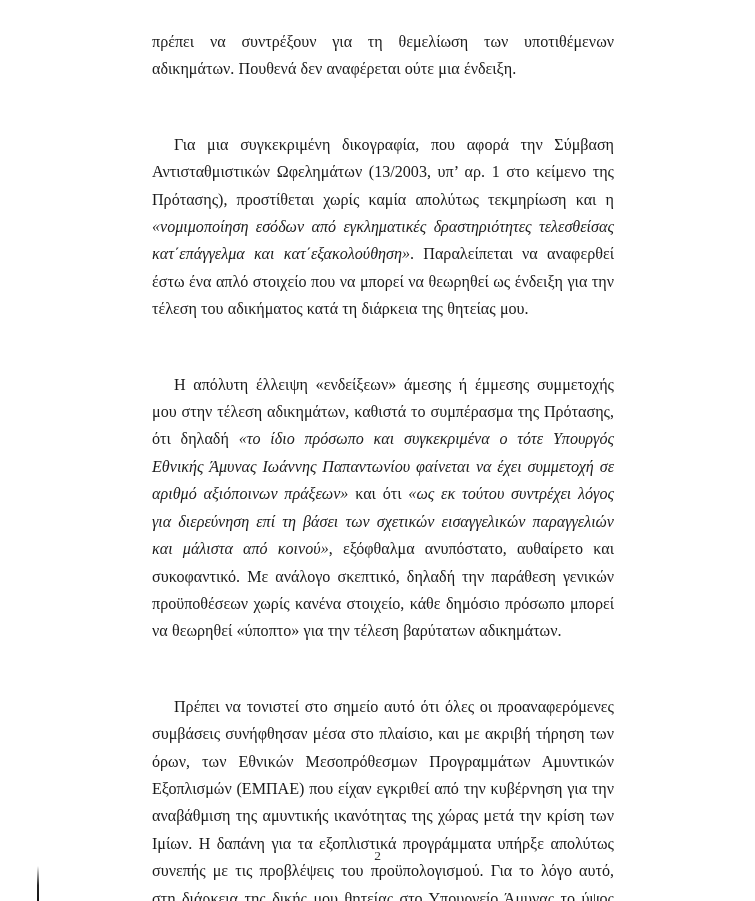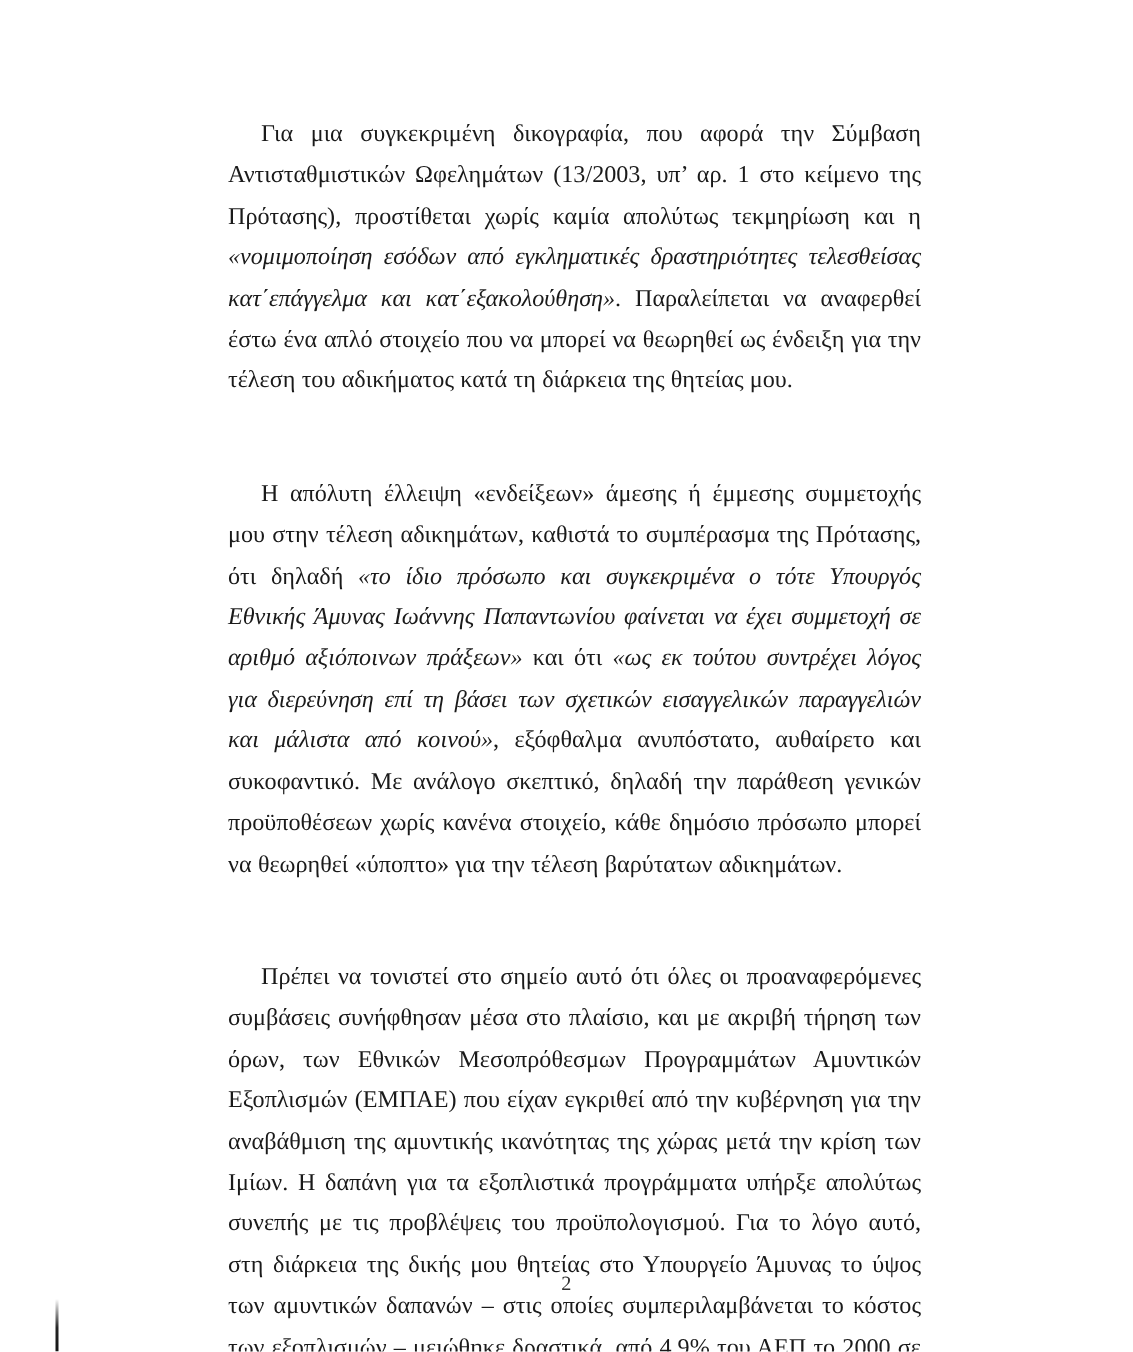--- a/index.html
+++ b/index.html
@@ -65,20 +65,23 @@
     background: linear-gradient(to bottom, rgba(120,120,120,0) 0%, rgba(90,90,90,0.55) 22%, rgba(25,25,25,0.95) 55%, rgba(20,20,20,1) 100%);
   }
 </style>
 </head>
 <body>
 
 <div class="page">
 
   <div class="text-column">
 
+    <p class="para">
+      <span>πρέπει να συντρέξουν για τη θεμελίωση των υποτιθέμενων αδικημάτων. Πουθενά δεν αναφέρεται ούτε μια ένδειξη.</span>
+    </p>
 
     <p class="para indent">
       <span>Για μια συγκεκριμένη δικογραφία, που αφορά την Σύμβαση Αντισταθμιστικών Ωφελημάτων (13/2003, υπ’ αρ. 1 στο κείμενο της Πρότασης), προστίθεται χωρίς καμία απολύτως τεκμηρίωση και η </span><span class="it">«νομιμοποίηση εσόδων από εγκληματικές δραστηριότητες τελεσθείσας κατ΄επάγγελμα και κατ΄εξακολούθηση»</span><span>. Παραλείπεται να αναφερθεί έστω ένα απλό στοιχείο που να μπορεί να θεωρηθεί ως ένδειξη για την τέλεση του αδικήματος  κατά τη διάρκεια της θητείας μου.</span>
     </p>
 
     <p class="para indent">
       <span>Η απόλυτη έλλειψη «ενδείξεων» άμεσης ή έμμεσης συμμετοχής μου στην τέλεση αδικημάτων, καθιστά το συμπέρασμα της Πρότασης, ότι δηλαδή </span><span class="it">«το ίδιο πρόσωπο και συγκεκριμένα ο  τότε Υπουργός Εθνικής Άμυνας Ιωάννης Παπαντωνίου φαίνεται να έχει συμμετοχή σε αριθμό αξιόποινων πράξεων»</span><span> και ότι </span><span class="it">«ως εκ τούτου συντρέχει λόγος για διερεύνηση επί τη βάσει των σχετικών εισαγγελικών παραγγελιών και μάλιστα από κοινού»</span><span>, εξόφθαλμα ανυπόστατο, αυθαίρετο και συκοφαντικό. Με ανάλογο σκεπτικό, δηλαδή την παράθεση γενικών προϋποθέσεων χωρίς κανένα στοιχείο, κάθε δημόσιο πρόσωπο μπορεί να θεωρηθεί «ύποπτο» για την τέλεση βαρύτατων αδικημάτων.</span>
     </p>
 
     <p class="para indent">

